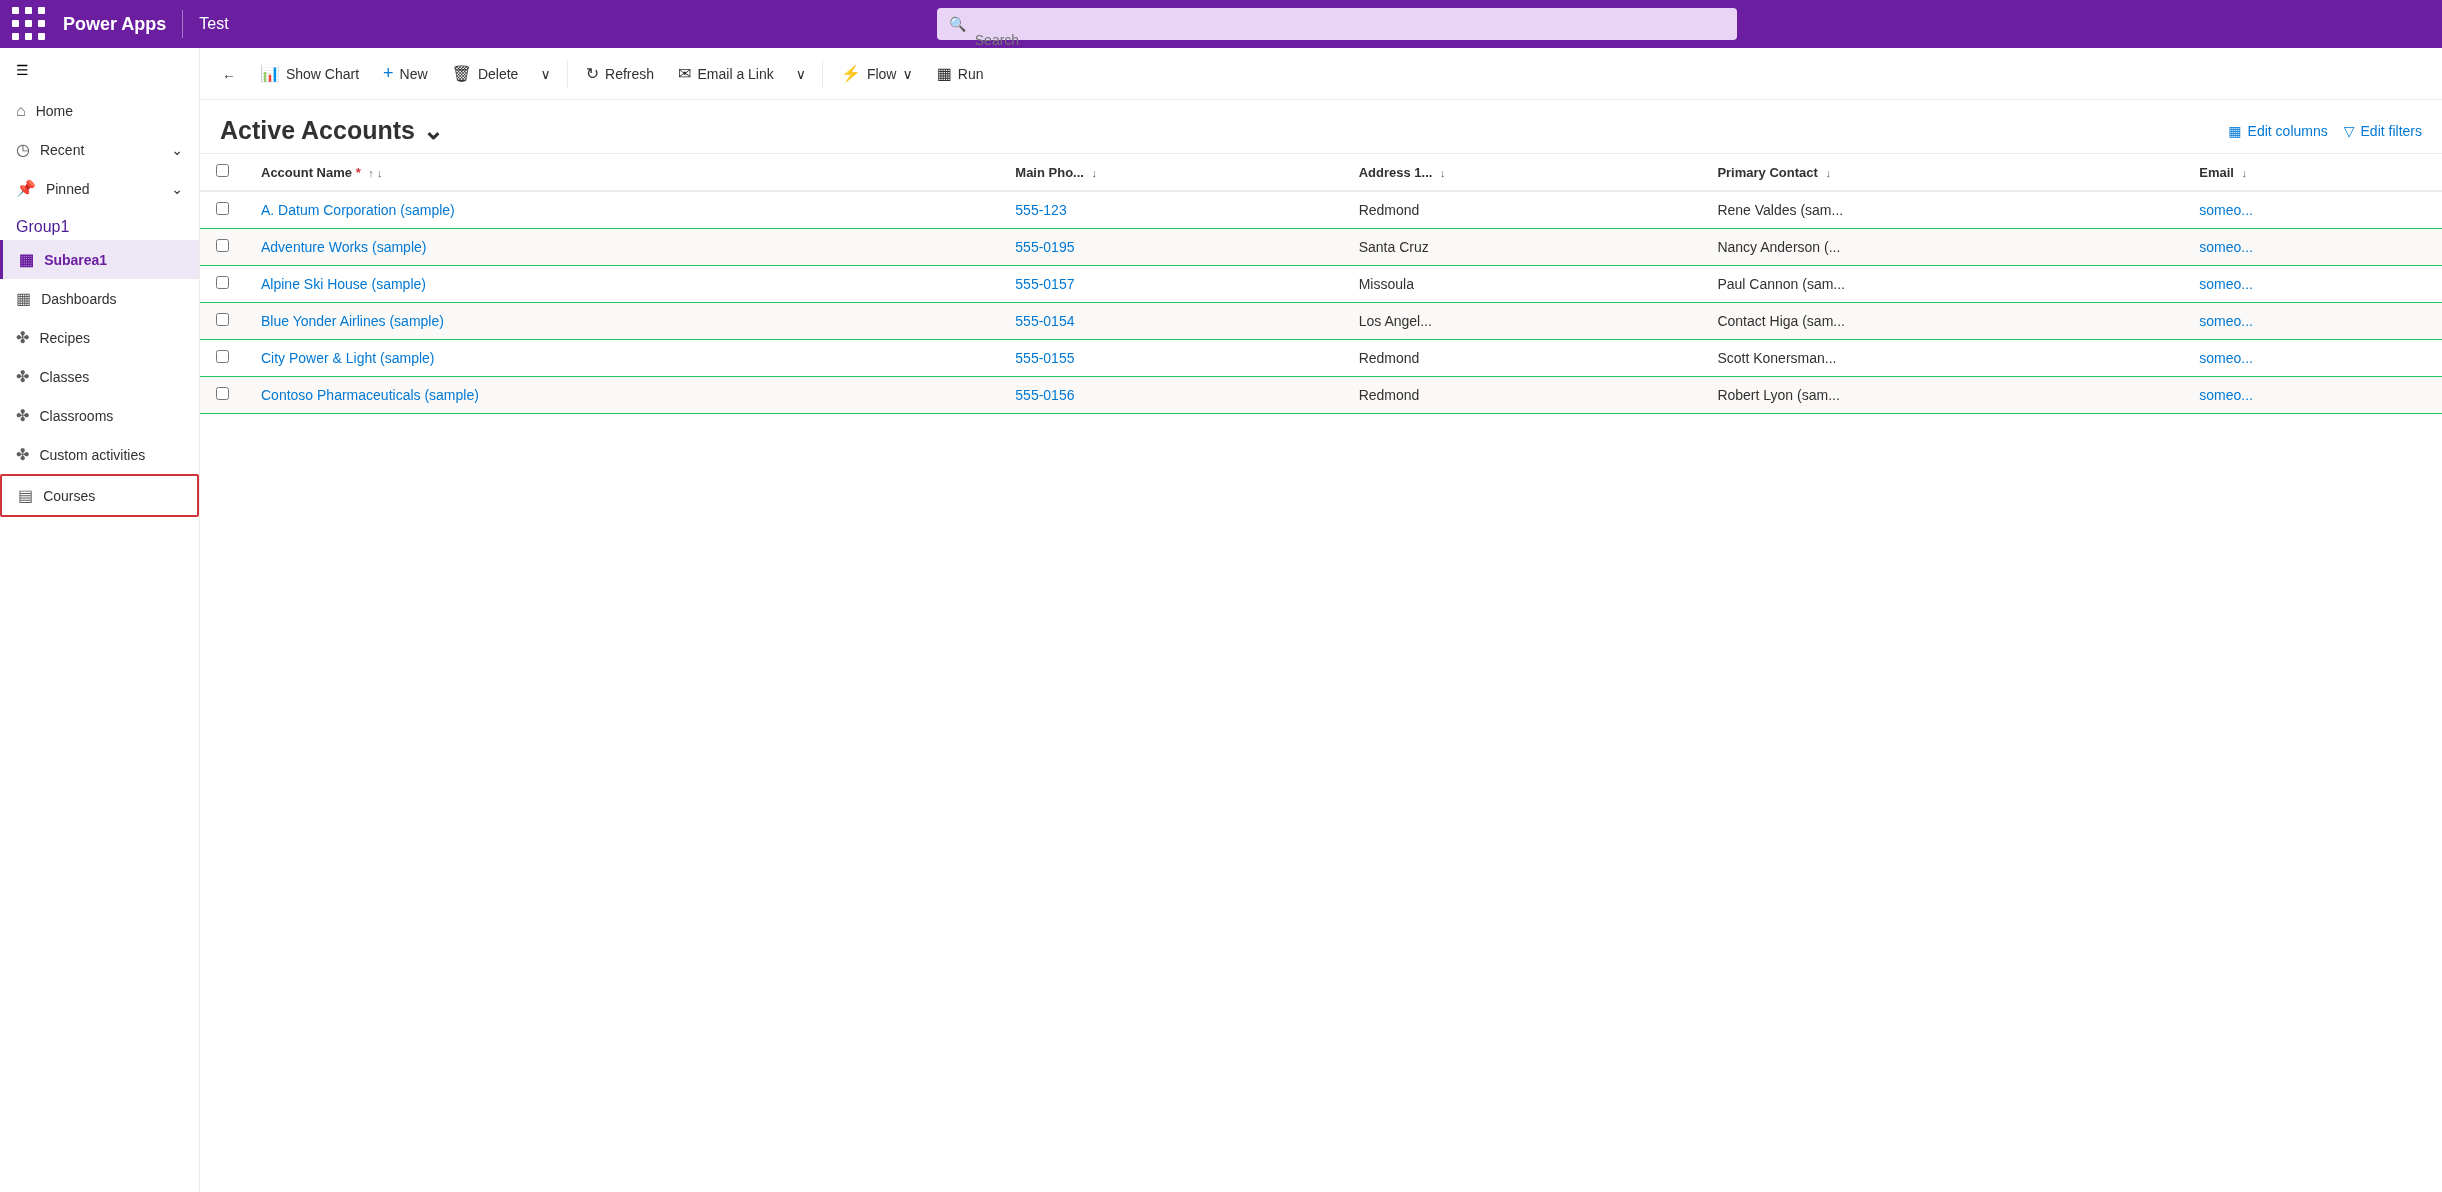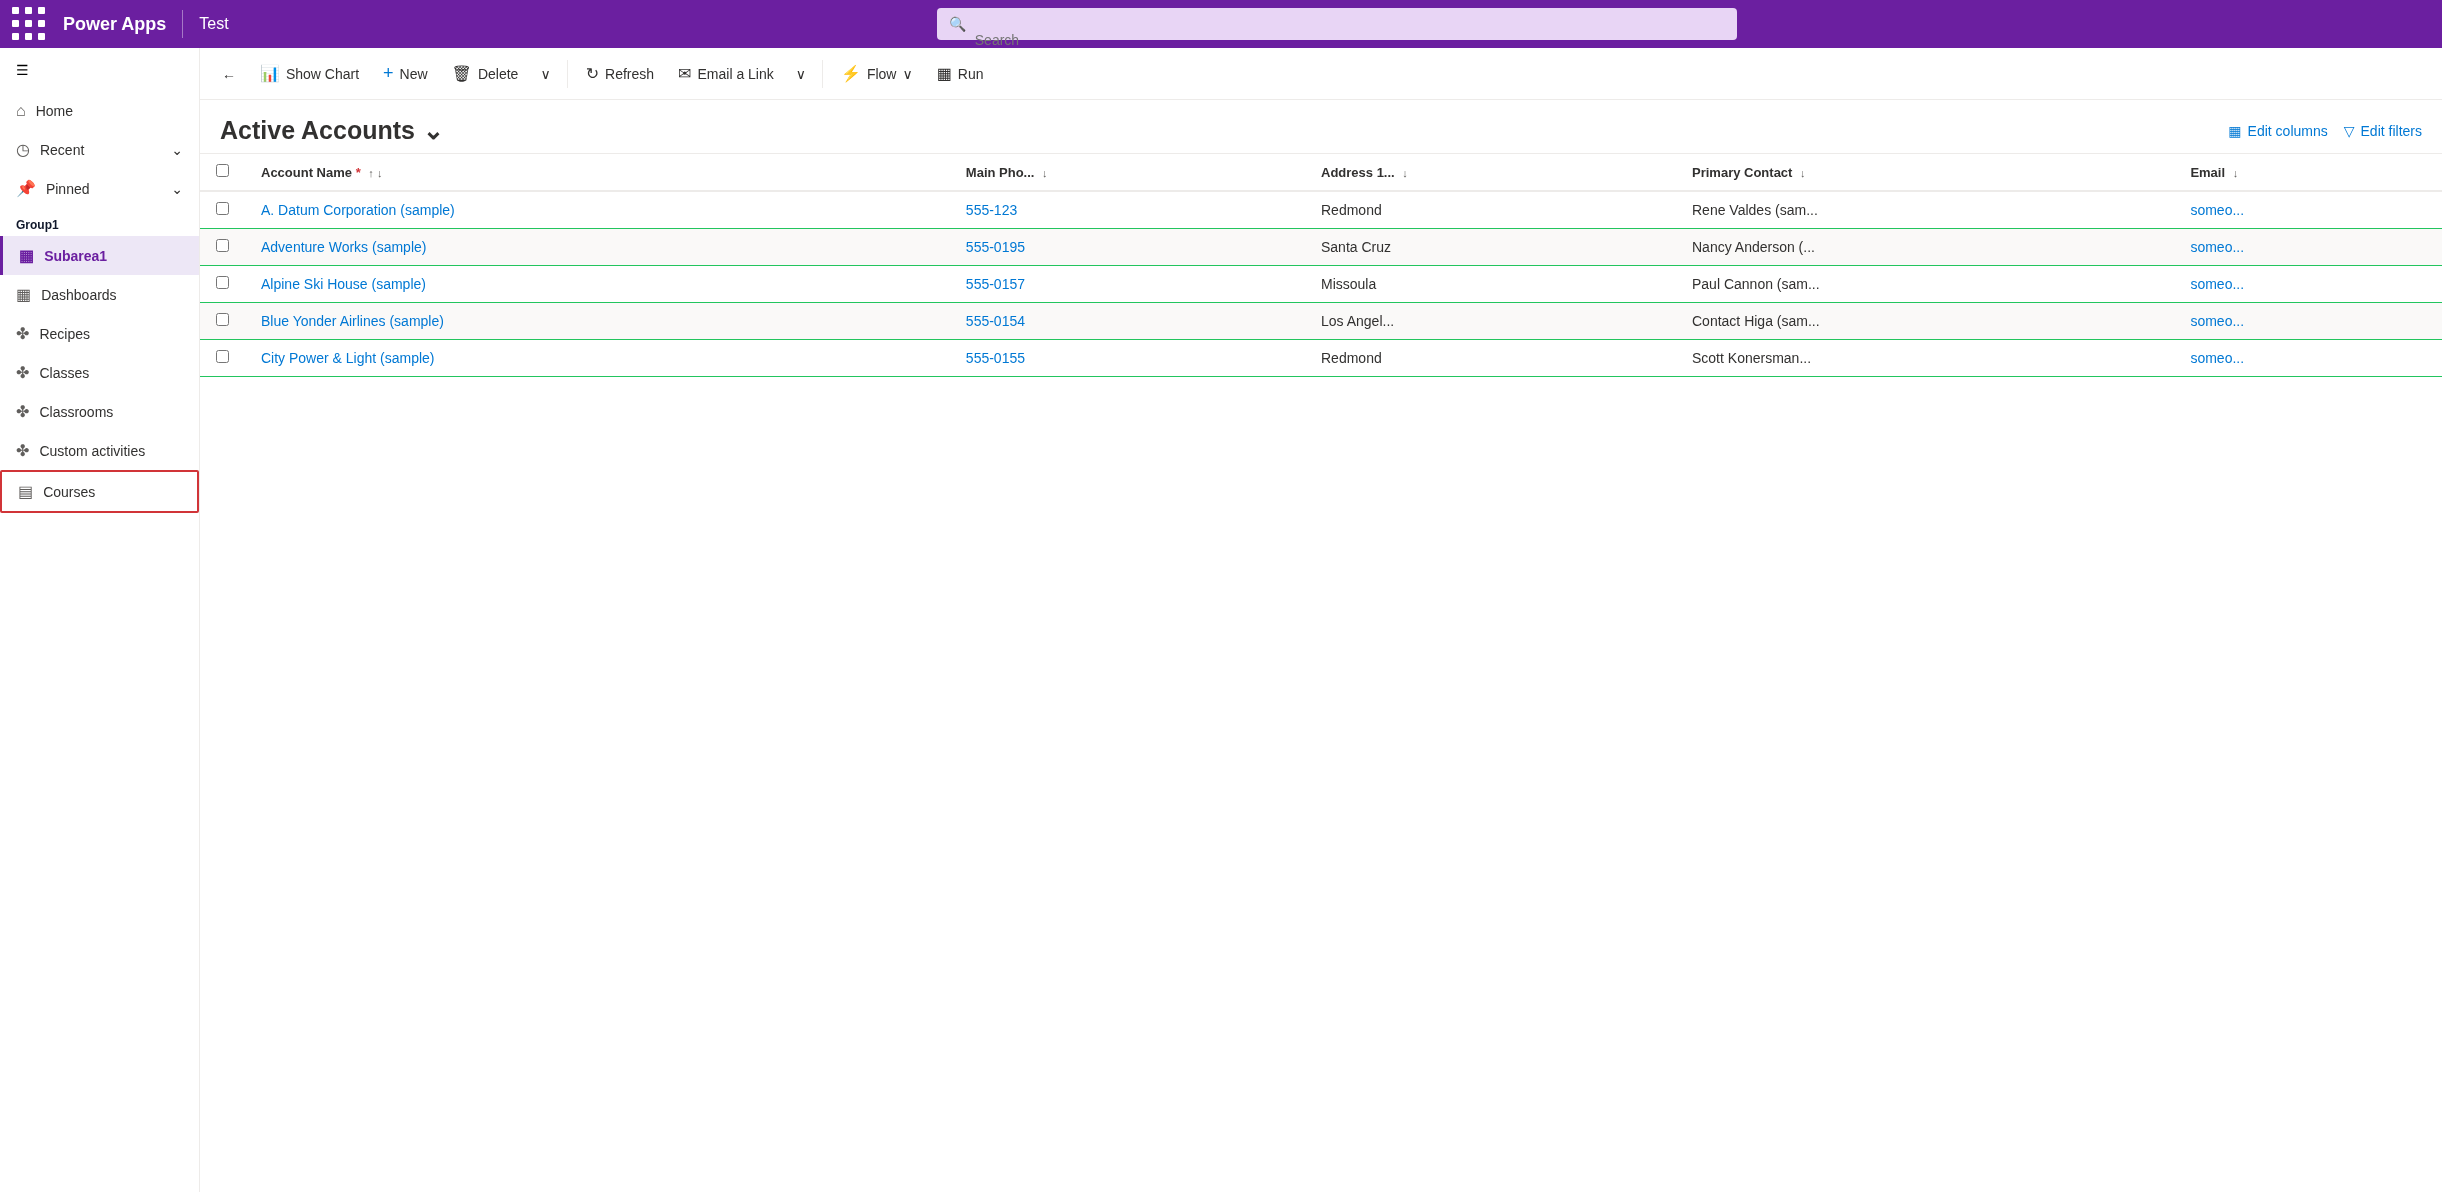--- a/index.html
+++ b/index.html
@@ -99,23 +99,23 @@
       color: #605e5c;
     }
     .sidebar-nav-item.with-chevron {
       justify-content: space-between;
     }
     .sidebar-nav-item.with-chevron .left {
       display: flex; align-items: center; gap: 10px;
     }
     .sidebar-section-header {
       padding: 10px 16px 4px;
-      font-size: 12px;
-      font-weight: 700;
-      color: #0f172a;
+      font-size: 16px;
+      font-weight: 400;
+      color: #4c1d95;
     }
     .sidebar-item-active {
       background: #ede7f6;
       border-left: 3px solid #6b1fa0;
       color: #6b1fa0;
       font-weight: 600;
     }
     .sidebar-item-active .icon {
       color: #6b1fa0;
     }
@@ -471,18 +471,28 @@
             <tr>
     <td class="row-checkbox">
       <input type="checkbox" style="">
     </td>
     <td><span class="link-cell">City Power &amp; Light (sample)</span></td>
     <td><span class="link-cell">555-0155</span></td>
     <td>Redmond</td>
     <td>Scott Konersman...</td>
     <td><span class="link-cell">someo...</span></td>
   </tr>
+            <tr>
+    <td class="row-checkbox">
+      <input type="checkbox" style="">
+    </td>
+    <td><span class="link-cell">Contoso Pharmaceuticals (sample)</span></td>
+    <td><span class="link-cell">555-0156</span></td>
+    <td>Redmond</td>
+    <td>Robert Lyon (sam...</td>
+    <td><span class="link-cell">someo...</span></td>
+  </tr>
           </tbody>
       </table>
     </div>
 
   </div>
 </div>
 
 </body></html>

